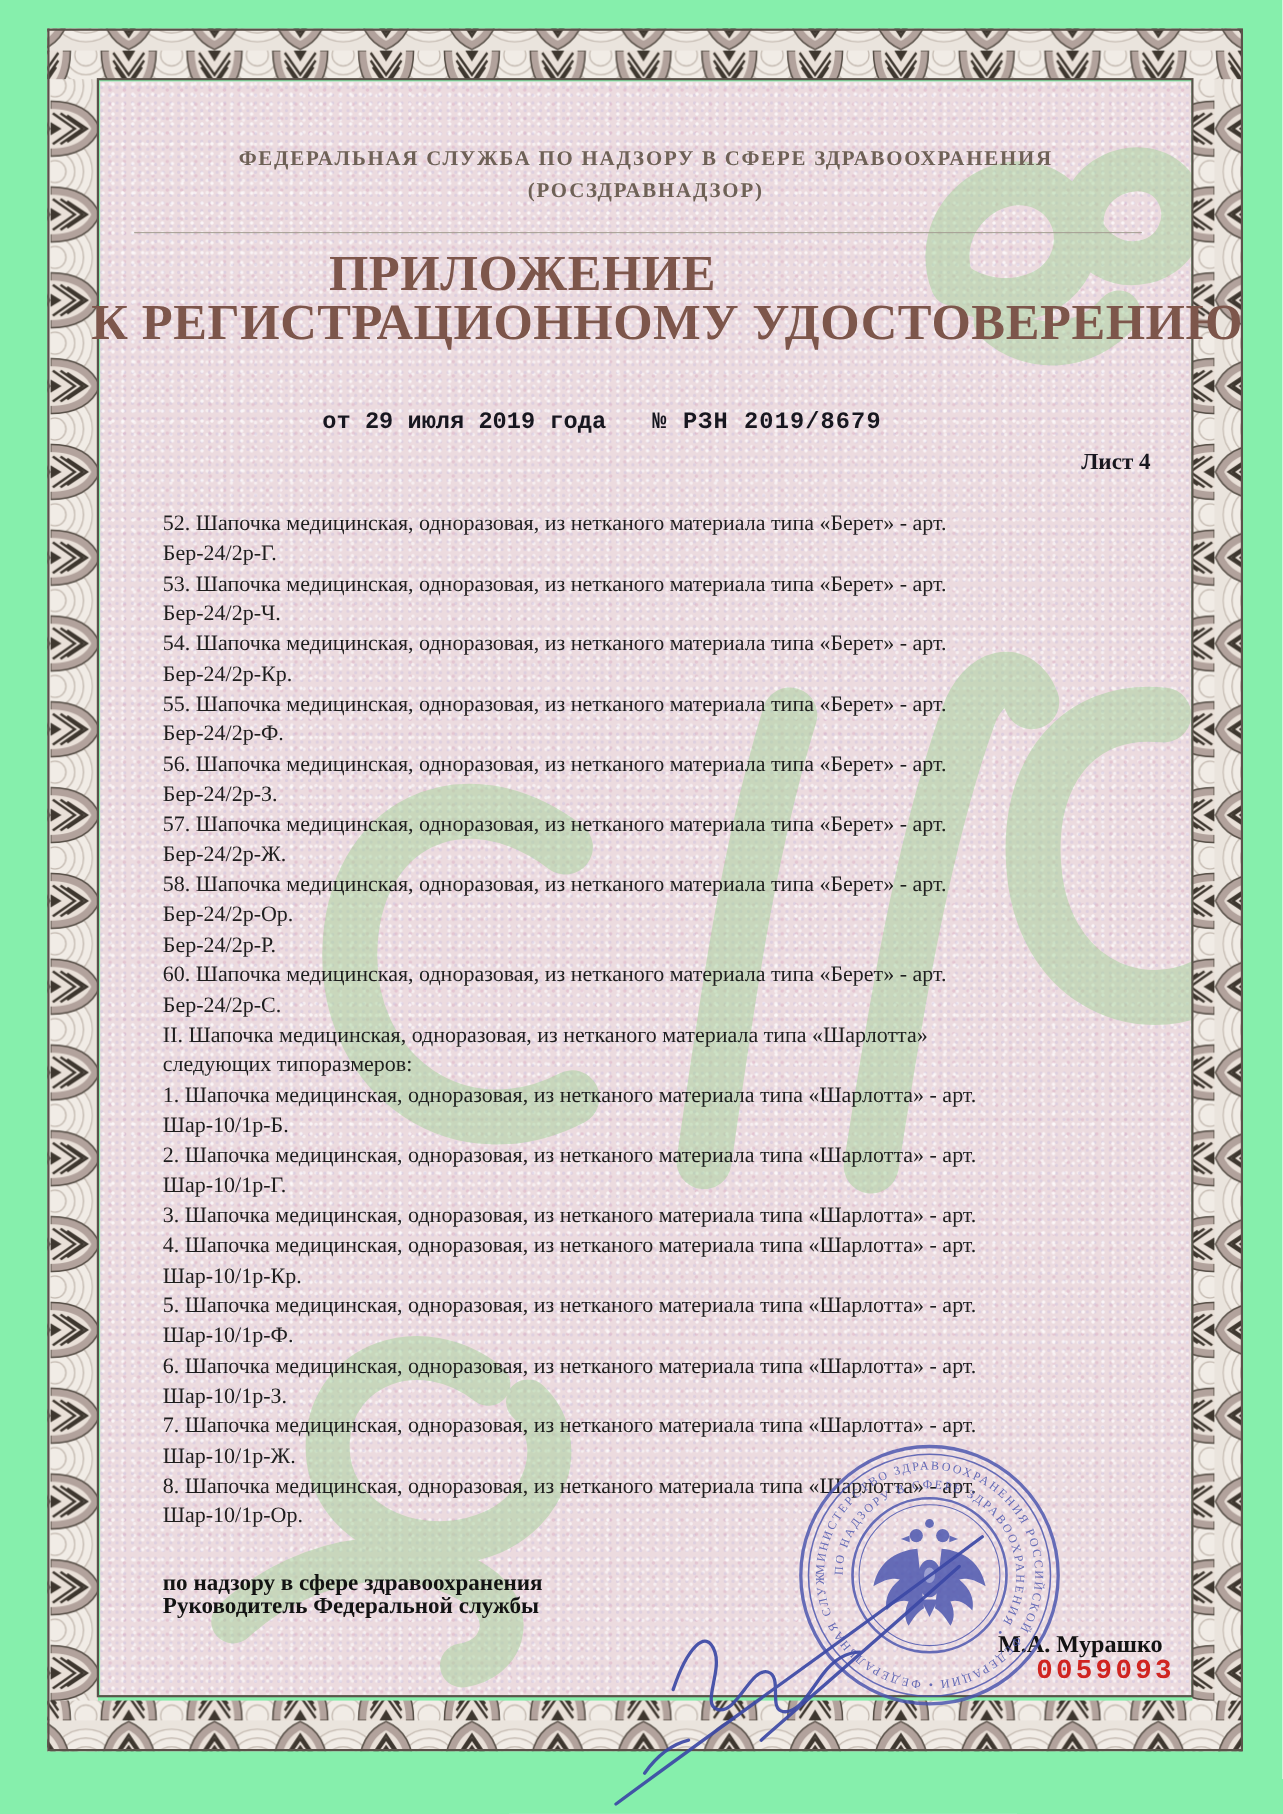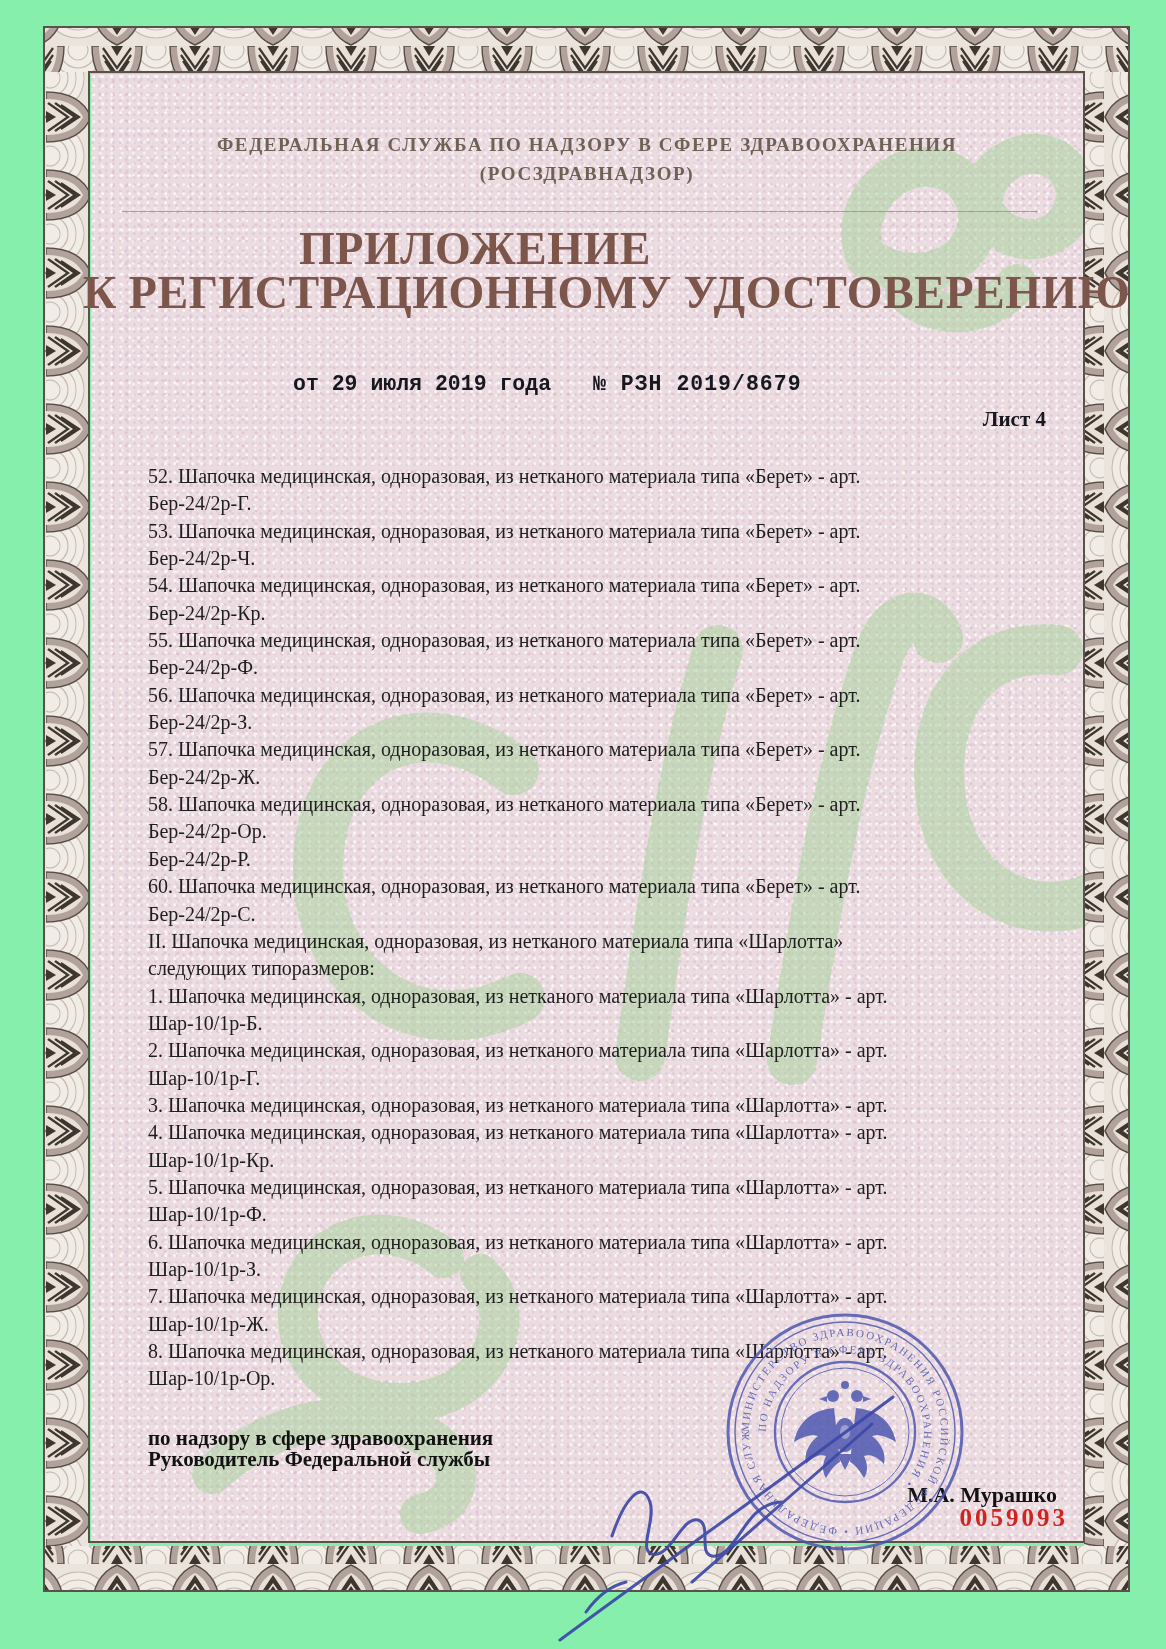--- a/index.html
+++ b/index.html
@@ -24,21 +24,21 @@
     font-size:19px;letter-spacing:1.6px;}
   .separator{left:122px;width:916px;height:0;border-top:1.5px solid #a69f93;}
   .title-line{left:83px;width:784px;text-align:center;color:#7d564b;font-weight:bold;
     font-size:46px;letter-spacing:0.5px;white-space:nowrap;}
   .reg-line{color:#17171f;font-weight:bold;font-size:21.5px;white-space:nowrap;font-family:Liberation Mono, monospace;}
   .sheet{color:#17171f;font-weight:bold;font-size:21px;}
   .body-text{left:148px;top:463px;width:905px;color:#1e1e1e;font-size:20px;line-height:27.35px;}
   .body-text div{white-space:nowrap;}
   .footer-title{left:148px;color:#121212;font-weight:bold;font-size:21px;white-space:nowrap;}
   .signer-name{color:#121212;font-weight:bold;font-size:22px;white-space:nowrap;}
-  .serial{color:#d02420;font-family:Liberation Serif, serif;font-weight:bold;
+  .serial{color:#d02420;font-family:Liberation Mono, monospace;font-weight:bold;
     font-size:25px;letter-spacing:3px;white-space:nowrap;}
 </style>
 </head>
 <body>
 
 <div class="page">
 
   <div class="abs content-bg"></div>
 
   <svg class="abs" style="left:0;top:0;" width="1166" height="1649" viewBox="0 0 1166 1649">

